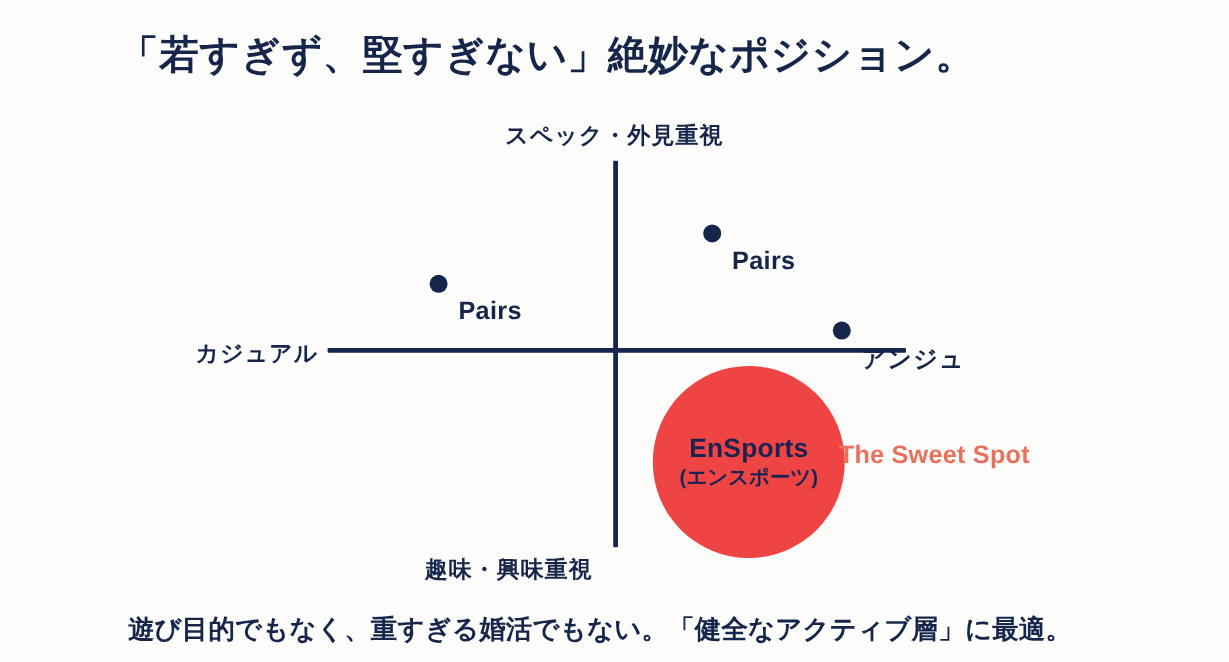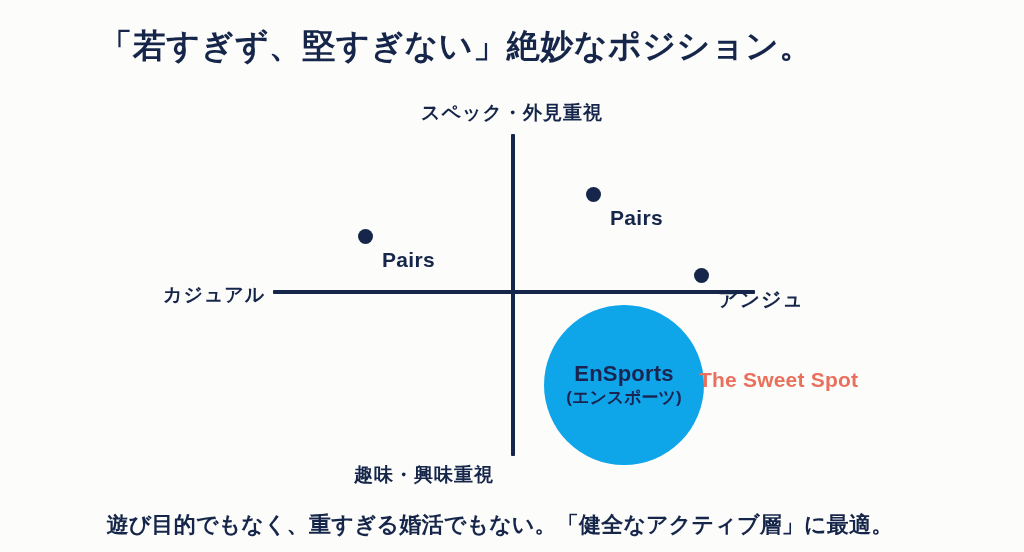--- a/index.html
+++ b/index.html
@@ -100,21 +100,21 @@
   .pt-anju   { left: 694px; top: 238px; }
 
   
   .bubble {
     position: absolute;
     left: 544px;
     top: 305px;
     width: 160px;
     height: 160px;
     border-radius: 50%;
-    background: #0ea5e9;
+    background: #ef4444;
     display: flex;
     flex-direction: column;
     align-items: center;
     justify-content: center;
     box-sizing: border-box;
   }
   .bubble-title {
     font-size: 22px;
     font-weight: bold;
     color: #1b2450;

